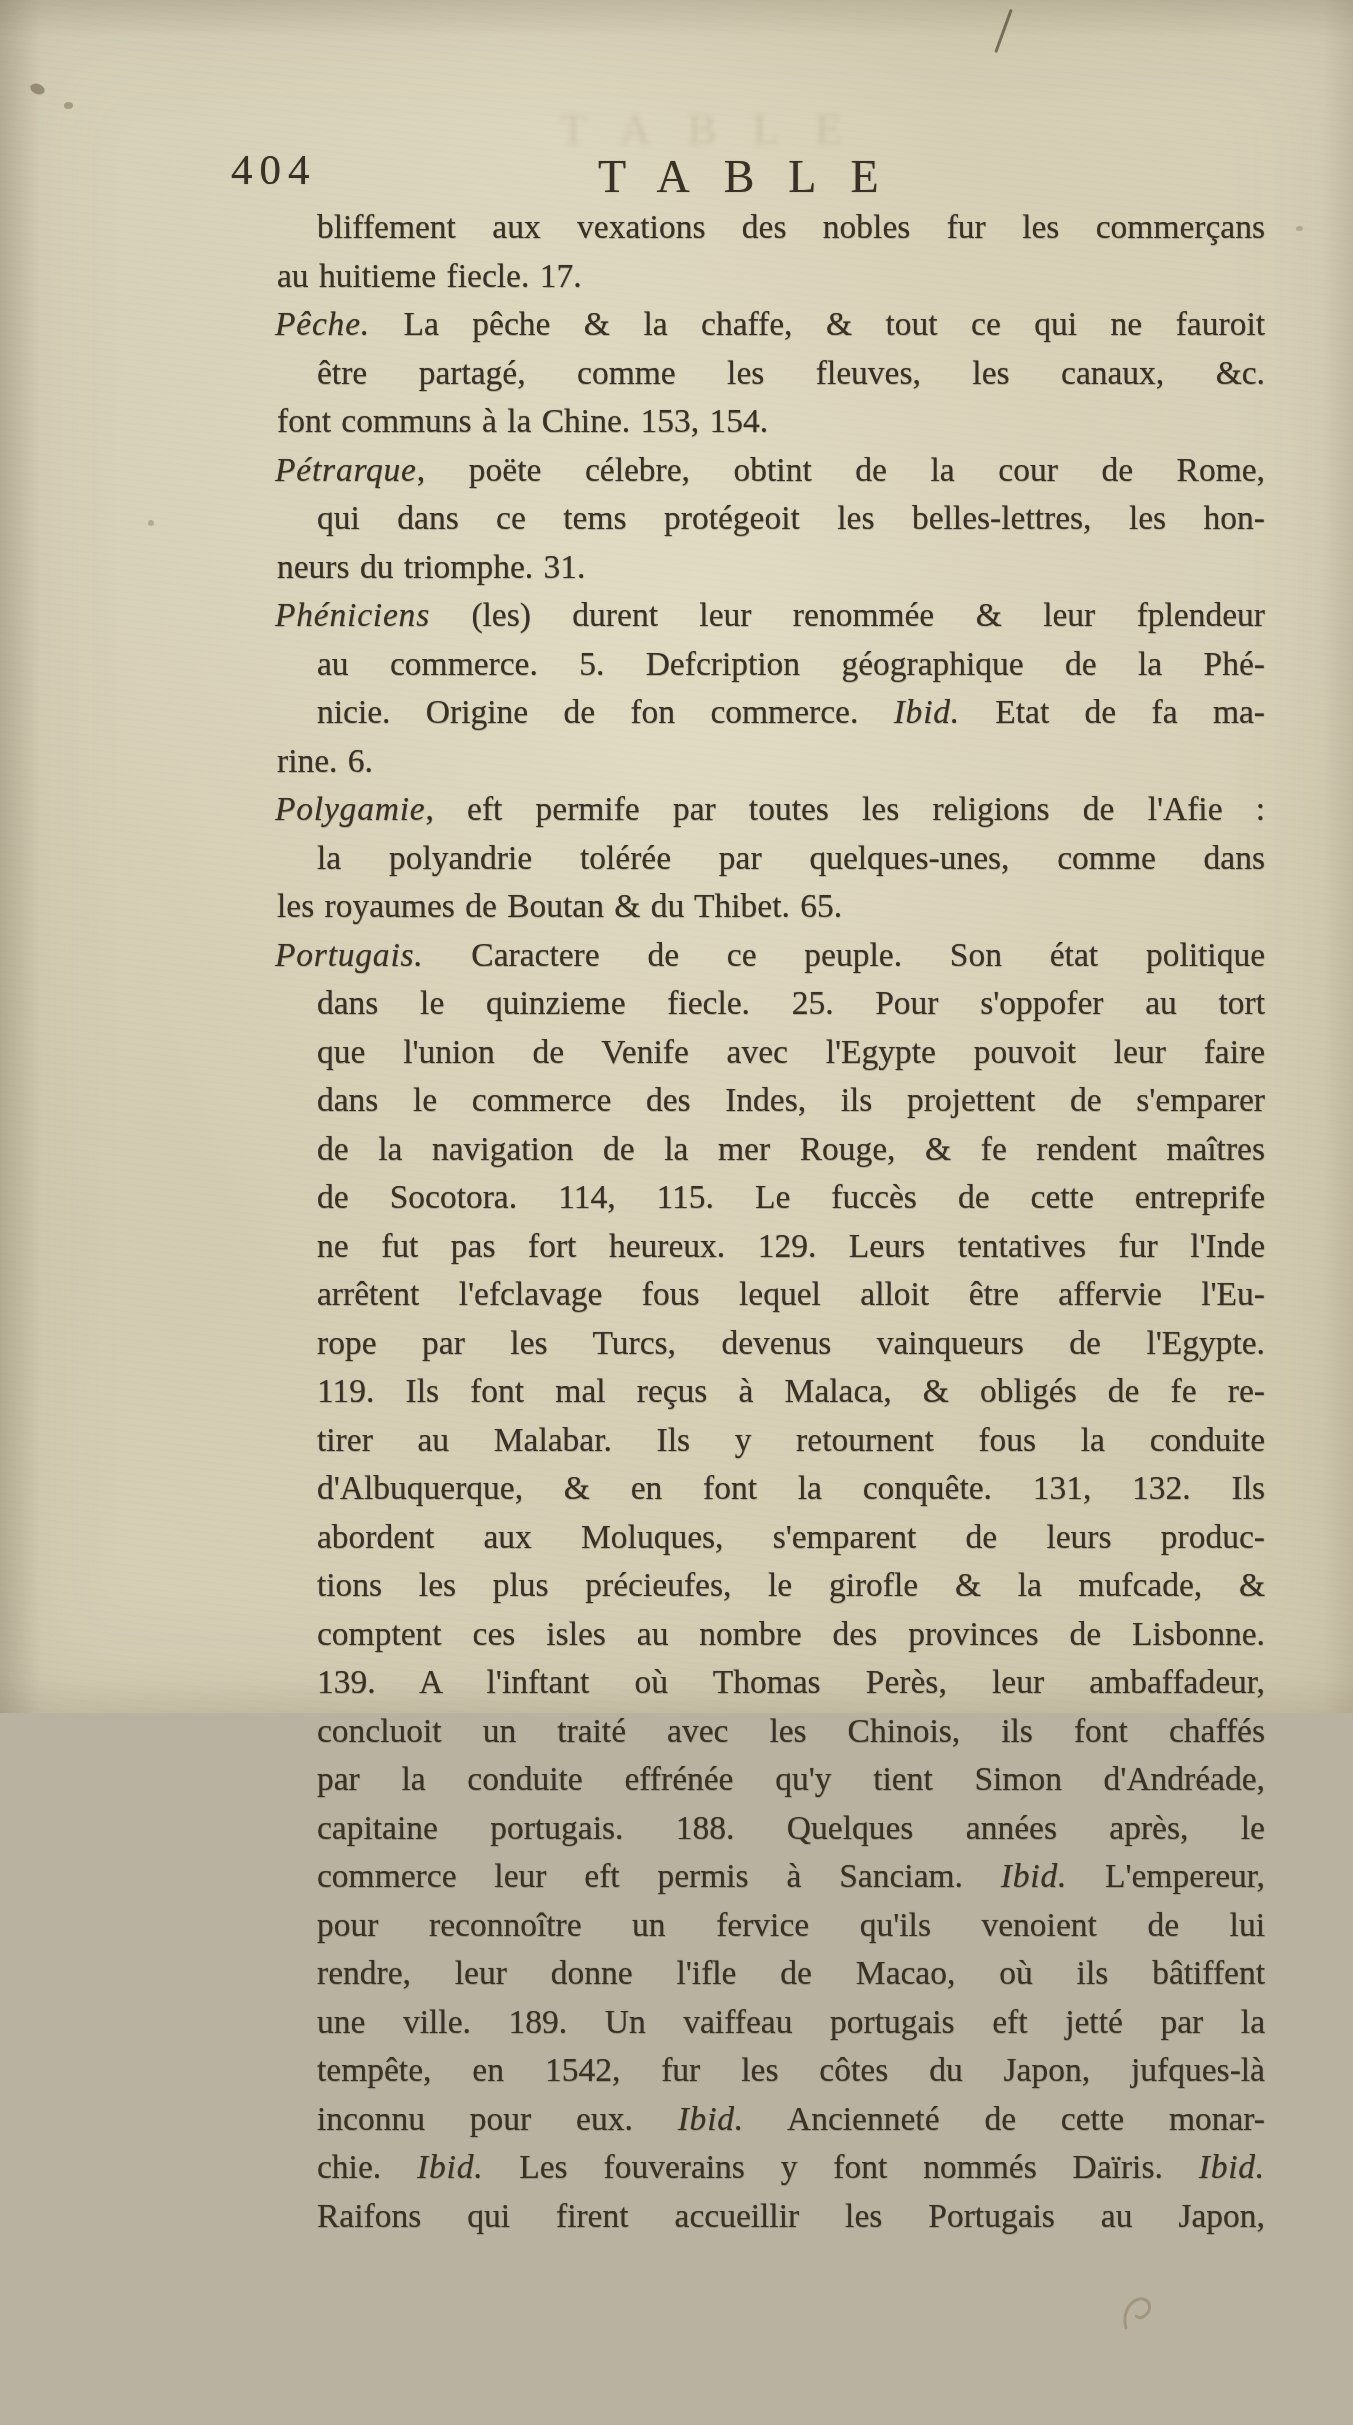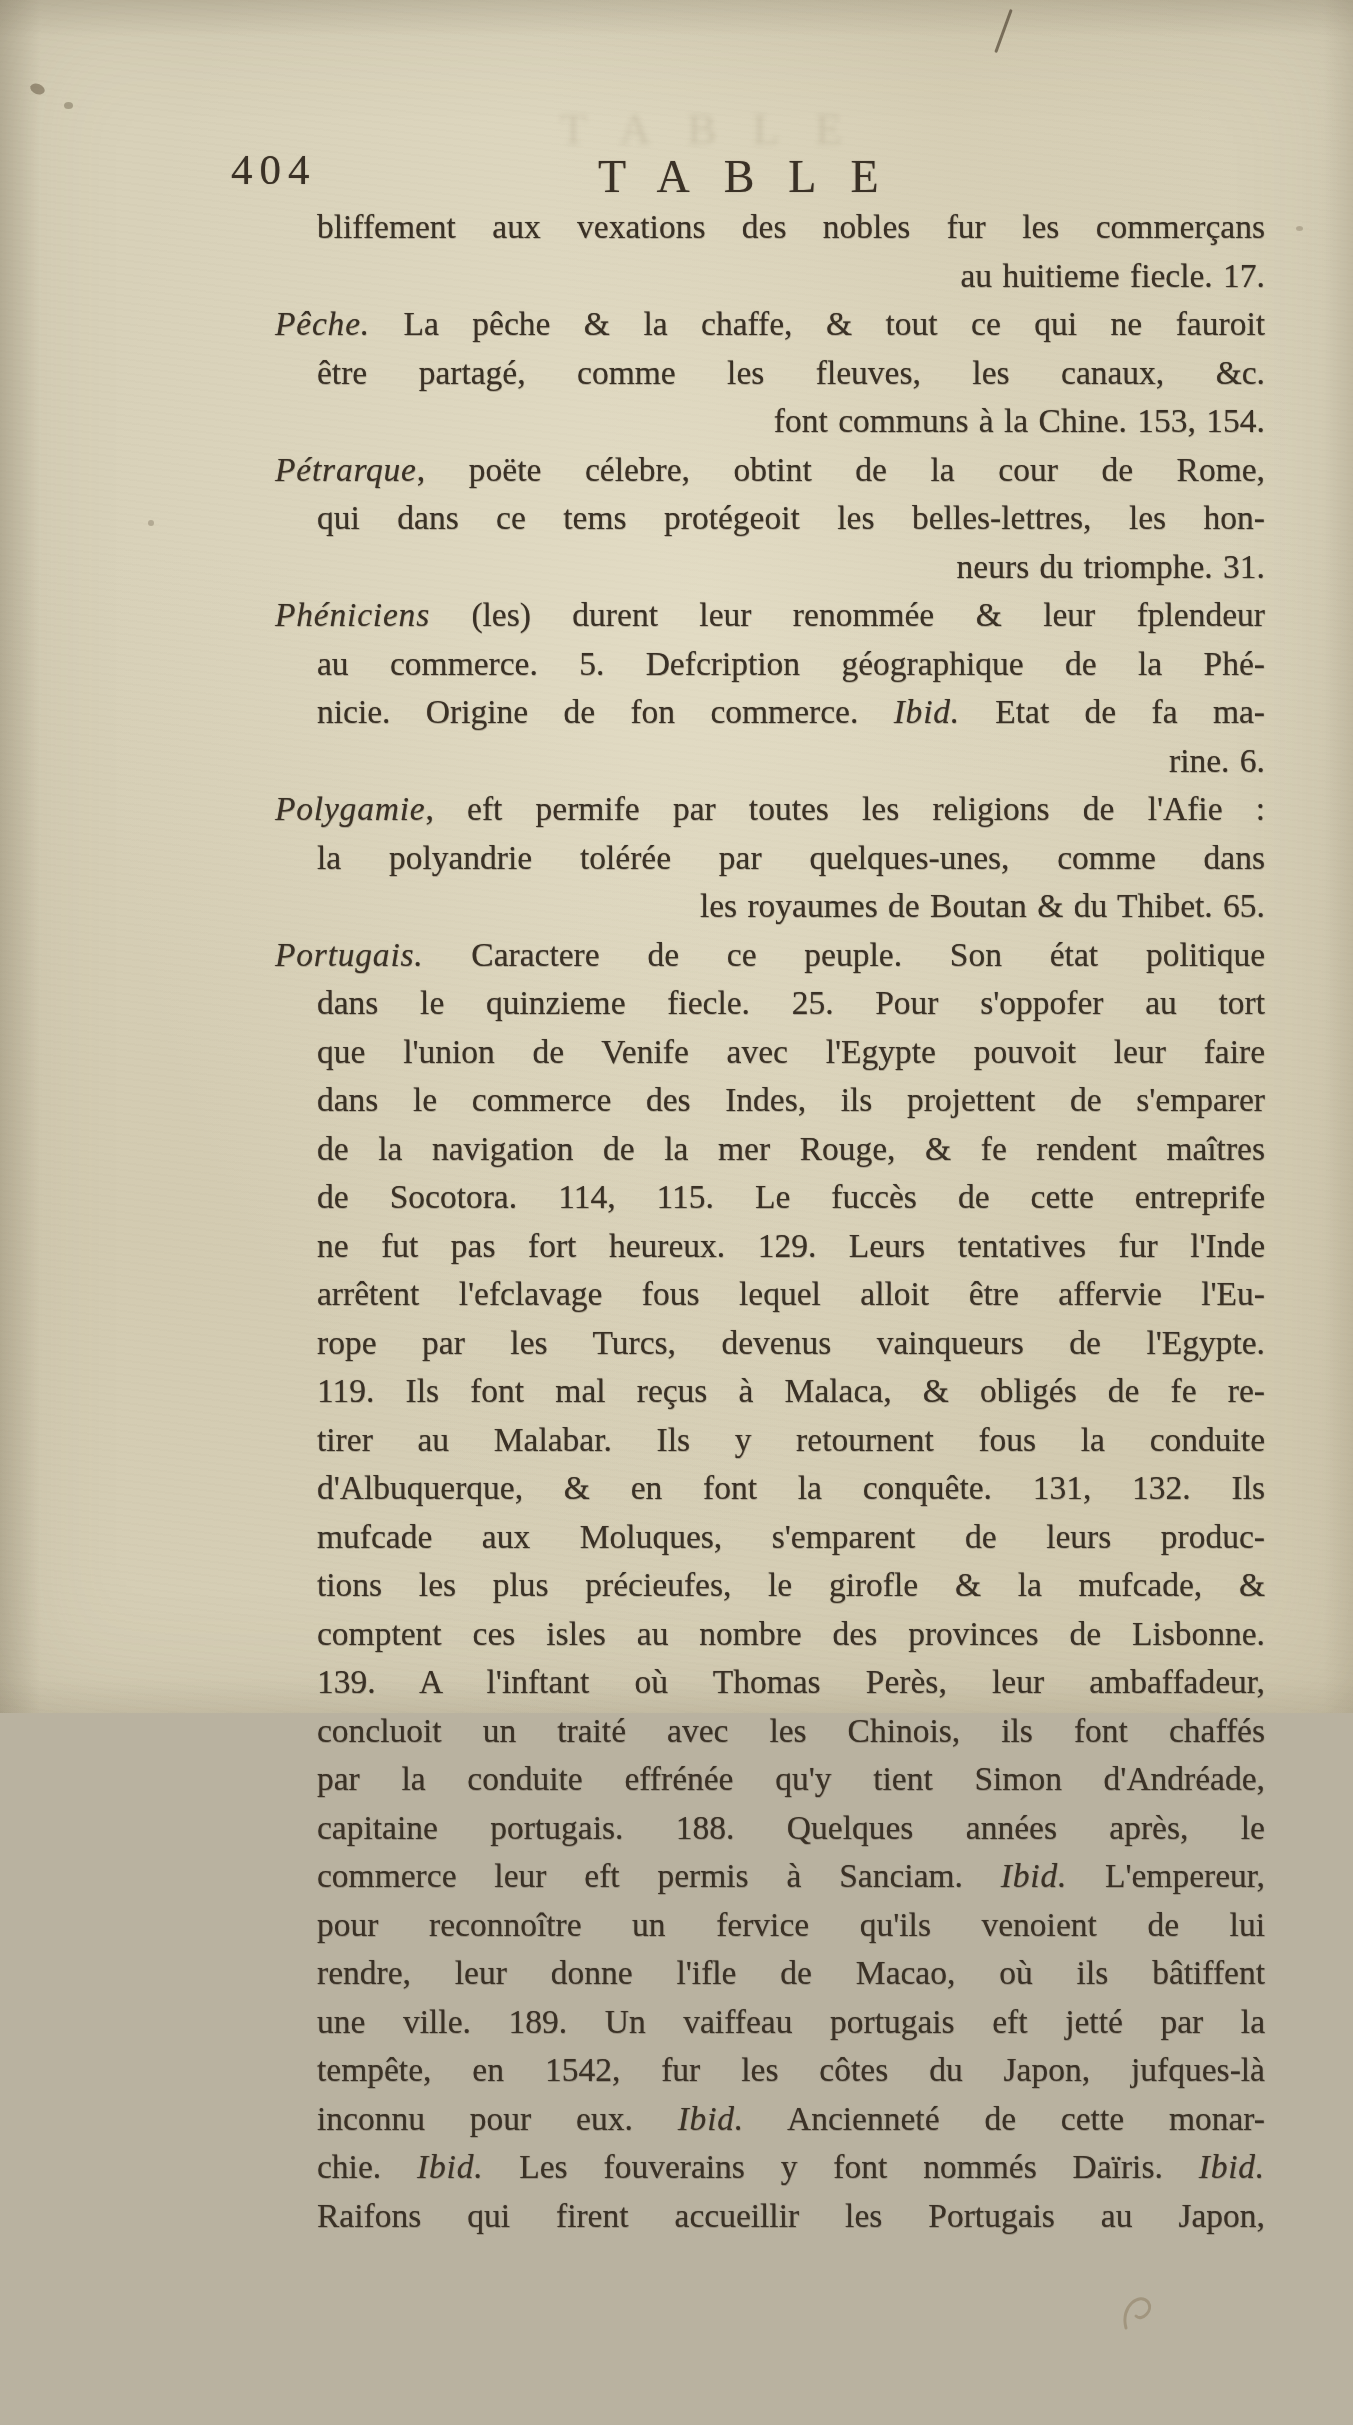--- a/index.html
+++ b/index.html
@@ -44,21 +44,20 @@
     filter:blur(2.5px);
   }
   .body{
     position:absolute;left:235px;top:203px;width:1030px;
     font-size:33.5px;
     text-shadow:0 0 1px rgba(58,47,35,.5), .5px .8px 0 rgba(58,47,35,.22);
   }
   .line{
     height:48.5px;line-height:48.5px;
     word-spacing:2px;
-    text-align:right;
   }
   .line.cont{padding-left:42px;}
   .line.j{text-align:justify;text-align-last:justify;margin-left:40px;}
   .it{font-style:italic;letter-spacing:.8px;}
   
   .speck{position:absolute;border-radius:50%;background:#5d4f3a;}
   .speck.s1{left:30px;top:84px;width:15px;height:10px;opacity:.5;transform:rotate(22deg);}
   .speck.s2{left:64px;top:102px;width:9px;height:7px;opacity:.38;}
   .speck.s3{left:148px;top:520px;width:6px;height:6px;opacity:.3;}
   .speck.s4{left:1296px;top:226px;width:7px;height:5px;opacity:.28;}
@@ -119,21 +118,21 @@
         <div class="line cont j"><span>que l'union de Venife avec l'Egypte pouvoit leur faire</span></div>
         <div class="line cont j"><span>dans le commerce des Indes, ils projettent de s'emparer</span></div>
         <div class="line cont j"><span>de la navigation de la mer Rouge, &amp; fe rendent maîtres</span></div>
         <div class="line cont j"><span>de Socotora. 114, 115. Le fuccès de cette entreprife</span></div>
         <div class="line cont j"><span>ne fut pas fort heureux. 129. Leurs tentatives fur l'Inde</span></div>
         <div class="line cont j"><span>arrêtent l'efclavage fous lequel alloit être affervie l'Eu-</span></div>
         <div class="line cont j"><span>rope par les Turcs, devenus vainqueurs de l'Egypte.</span></div>
         <div class="line cont j"><span>119. Ils font mal reçus à Malaca, &amp; obligés de fe re-</span></div>
         <div class="line cont j"><span>tirer au Malabar. Ils y retournent fous la conduite</span></div>
         <div class="line cont j"><span>d'Albuquerque, &amp; en font la conquête. 131, 132. Ils</span></div>
-        <div class="line cont j"><span>mufcade aux Moluques, s'emparent de leurs produc-</span></div>
+        <div class="line cont j"><span>abordent aux Moluques, s'emparent de leurs produc-</span></div>
         <div class="line cont j"><span>tions les plus précieufes, le girofle &amp; la mufcade, &amp;</span></div>
         <div class="line cont j"><span>comptent ces isles au nombre des provinces de Lisbonne.</span></div>
         <div class="line cont j"><span>139. A l'inftant où Thomas Perès, leur ambaffadeur,</span></div>
         <div class="line cont j"><span>concluoit un traité avec les Chinois, ils font chaffés</span></div>
         <div class="line cont j"><span>par la conduite effrénée qu'y tient Simon d'Andréade,</span></div>
         <div class="line cont j"><span>capitaine portugais. 188. Quelques années après, le</span></div>
         <div class="line cont j"><span>commerce leur eft permis à Sanciam. </span><span class="it">Ibid.</span><span> L'empereur,</span></div>
         <div class="line cont j"><span>pour reconnoître un fervice qu'ils venoient de lui</span></div>
         <div class="line cont j"><span>rendre, leur donne l'ifle de Macao, où ils bâtiffent</span></div>
         <div class="line cont j"><span>une ville. 189. Un vaiffeau portugais eft jetté par la</span></div>

